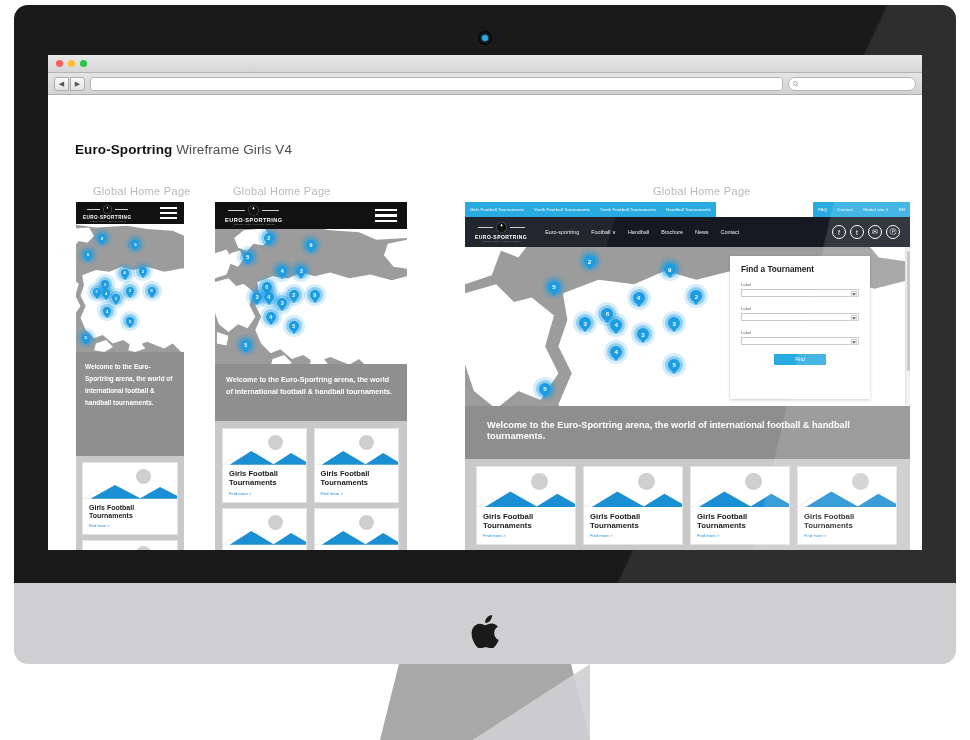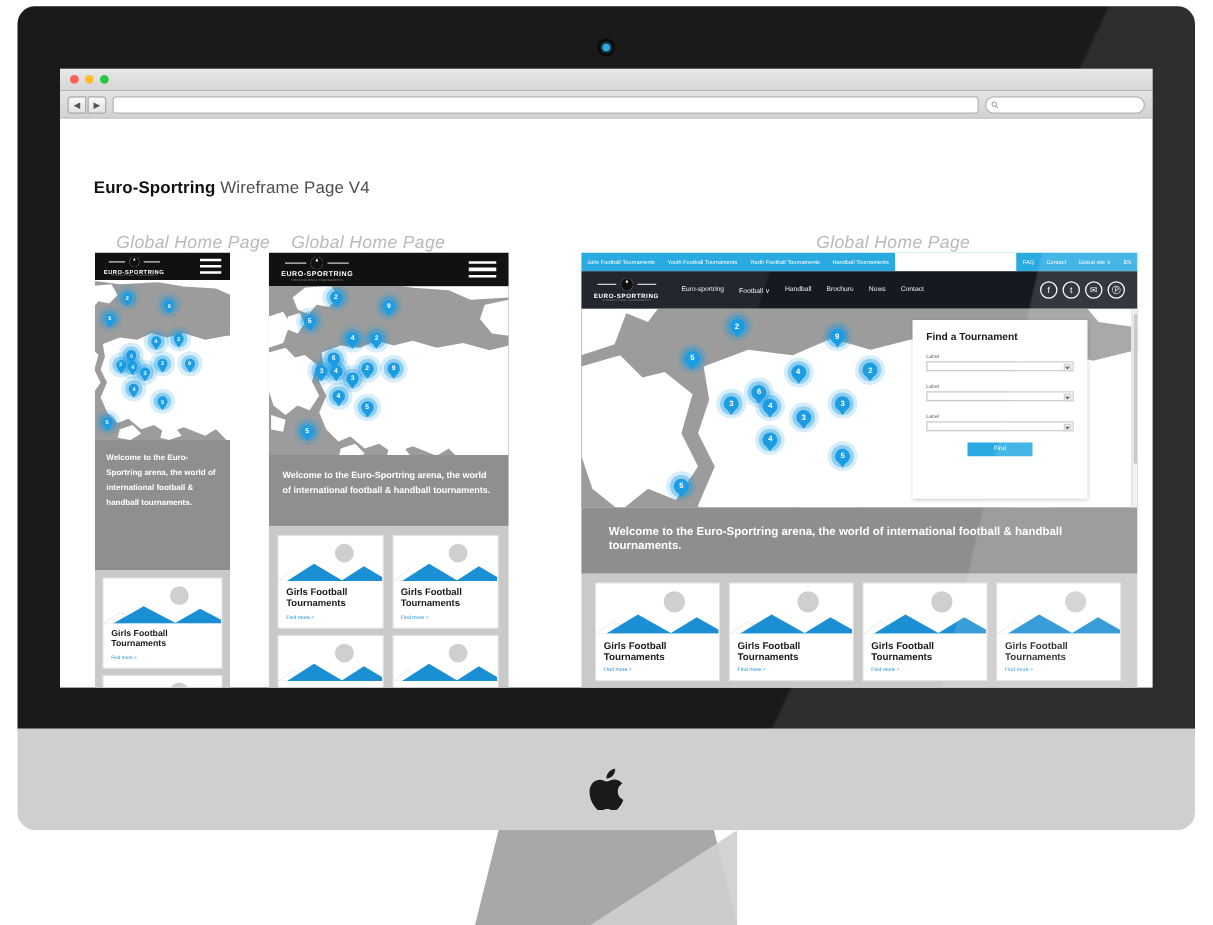--- a/index.html
+++ b/index.html
@@ -93,21 +93,21 @@
   .bw-content { background: #fff; height: 455px; position: relative; padding: 0; }
 
   .page-title {
     position: absolute; left: 27px; top: 47px; font-size: 13.5px; color: #4d4d4d;
     letter-spacing: .1px; white-space: nowrap;
   }
   .page-title b { color: #111; font-weight: bold; }
 
   
   .col-label {
-    position: absolute; font-size: 14px; color: #b9b9b9; letter-spacing: .3px; font-style: italic;
+    position: absolute; font-size: 11px; color: #b9b9b9; letter-spacing: .3px;
   }
 
   .mock { position: absolute; overflow: hidden; background: #fff; }
 
   
   .m-header {
     background: #111; display: flex; align-items: center; justify-content: space-between;
     padding: 0 7px; position: relative;
   }
   .logo-wrap { display: flex; flex-direction: column; align-items: center; }
@@ -239,21 +239,21 @@
         <svg width="6" height="6" viewBox="0 0 10 10">
           <circle cx="4" cy="4" r="3" fill="none" stroke="#888" stroke-width="1.2"></circle>
           <line x1="6.2" y1="6.2" x2="9" y2="9" stroke="#888" stroke-width="1.2"></line>
         </svg>
       </span>
     </div>
 
     <div class="bw-content">
 
       <div class="page-title">
-        <b>Euro-Sportring</b><span> Wireframe Page V4</span>
+        <b>Euro-Sportring</b><span> Wireframe Girls V4</span>
       </div>
 
       <div class="col-label" style="left:45px;  top:90px;">Global Home Page</div>
       <div class="col-label" style="left:185px; top:90px;">Global Home Page</div>
       <div class="col-label" style="left:605px; top:90px;">Global Home Page</div>
 
       <div class="mock" id="mock1" style="left:28px; top:107px; width:108px; height:348px;">
 
         <div class="m-header" style="height:22px;">
           <div class="logo-wrap">

